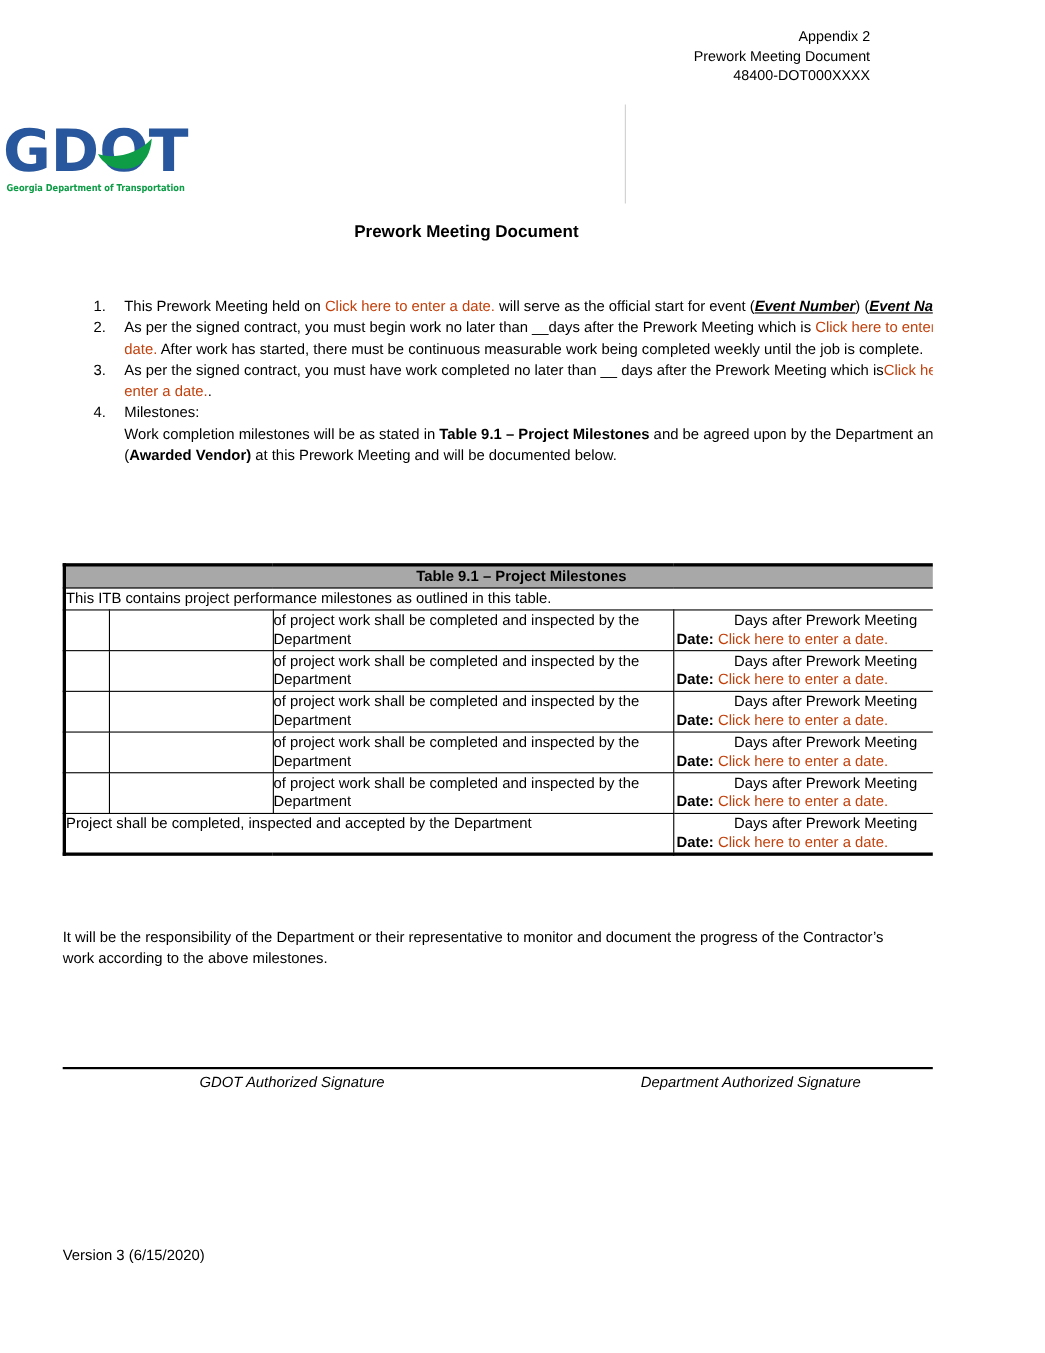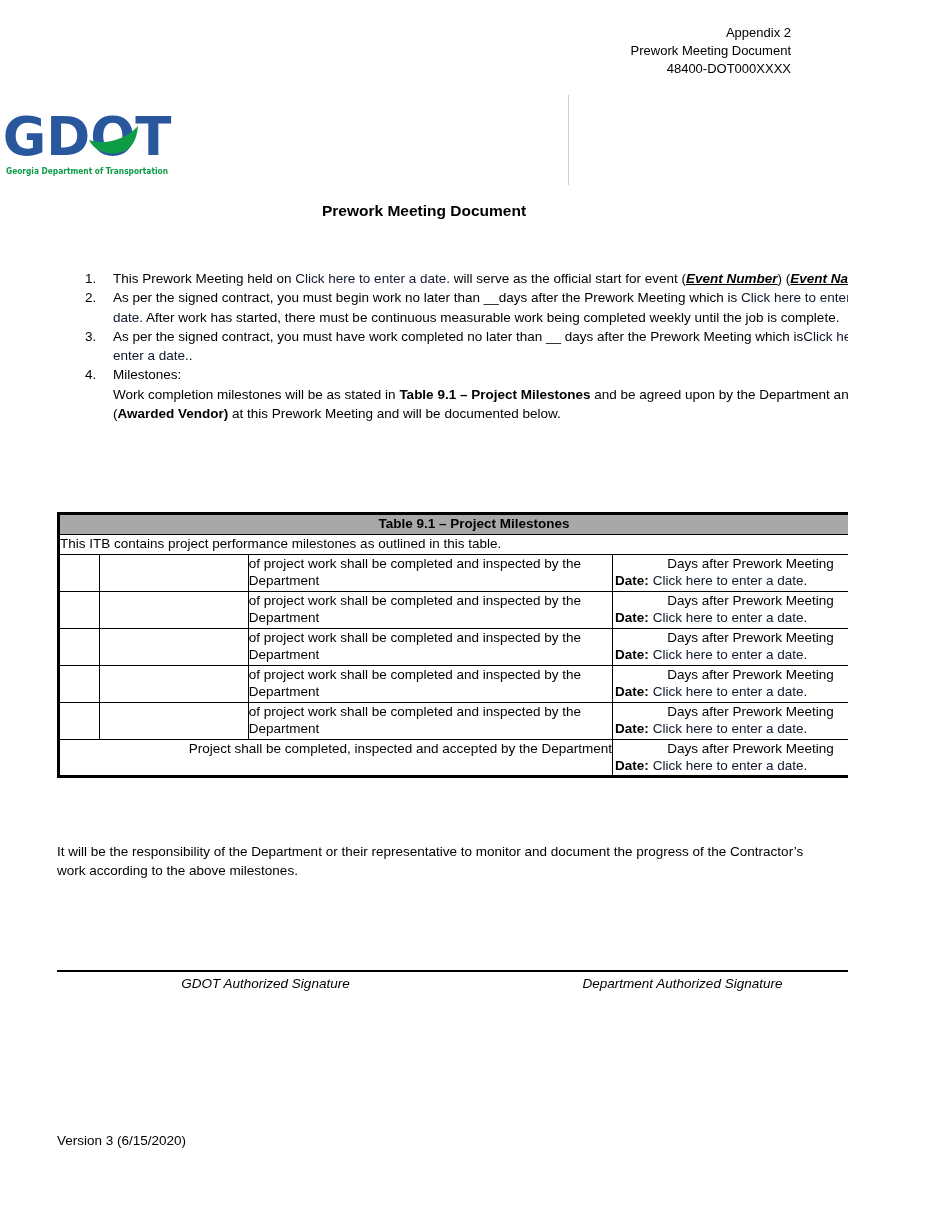--- a/index.html
+++ b/index.html
@@ -11,31 +11,31 @@
 
   .logo-wrap { position:absolute; top:103px; left:0; width:100%; display:flex; justify-content:flex-start; }
   .logo-divider { position:absolute; top:95px; left:568px; width:1px; height:90px; background:#cfcfcf; }
 
   .doc-title { position:absolute; top:202px; left:0; width:100%; text-align:center; font-size:15.5px; font-weight:bold; }
 
   .list { position:absolute; top:269px; left:85px; width:808px; font-size:13.5px; line-height:19.3px; }
   .li { display:flex; }
   .li .num { width:28px; flex:none; }
   .li .content { flex:1; }
-  .ph { color:#0f172a; }
+  .ph { color:#c2410c; }
   .emph { font-weight:bold; font-style:italic; text-decoration:underline; }
   .b { font-weight:bold; }
 
   .table-wrap { position:absolute; top:512px; left:57px; width:834px; }
   table.milestones { border-collapse:collapse; table-layout:fixed; width:834px; font-size:13.5px; border:3px solid #000; }
   table.milestones th, table.milestones td { border:1px solid #000; padding:0; line-height:17.4px; vertical-align:top; }
   th.tbl-title { background:#a8a8a8; font-weight:bold; text-align:center; height:21px; line-height:20px; }
   td.intro { height:20px; line-height:19px; padding-left:5px; }
   td.label-span { padding-left:5px; vertical-align:middle; height:37px; }
-  td.final-span { padding:1px 0 0 5px; height:37px;text-align:right; }
+  td.final-span { padding:1px 0 0 5px; height:37px; }
   td.c1 { height:37px; }
   td.c3 { padding:1px 0 0 8px; height:37px; }
   td.datecell { height:37px; padding-top:1px; }
   .days { text-align:center; }
   .dateline { text-align:left; padding-left:2px; }
   .dl { font-weight:bold; }
   .dateline .ph { margin-left:4px; }
 
   .after-para { position:absolute; top:842px; left:57px; width:778px; font-size:13.5px; line-height:19.3px; }
 

